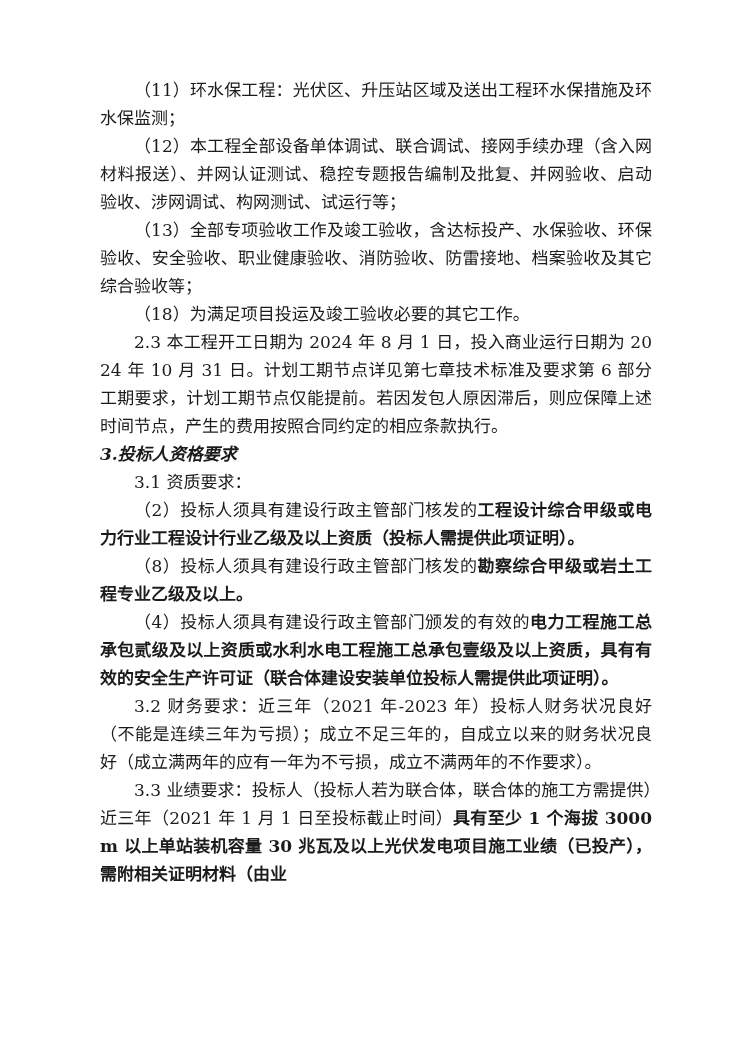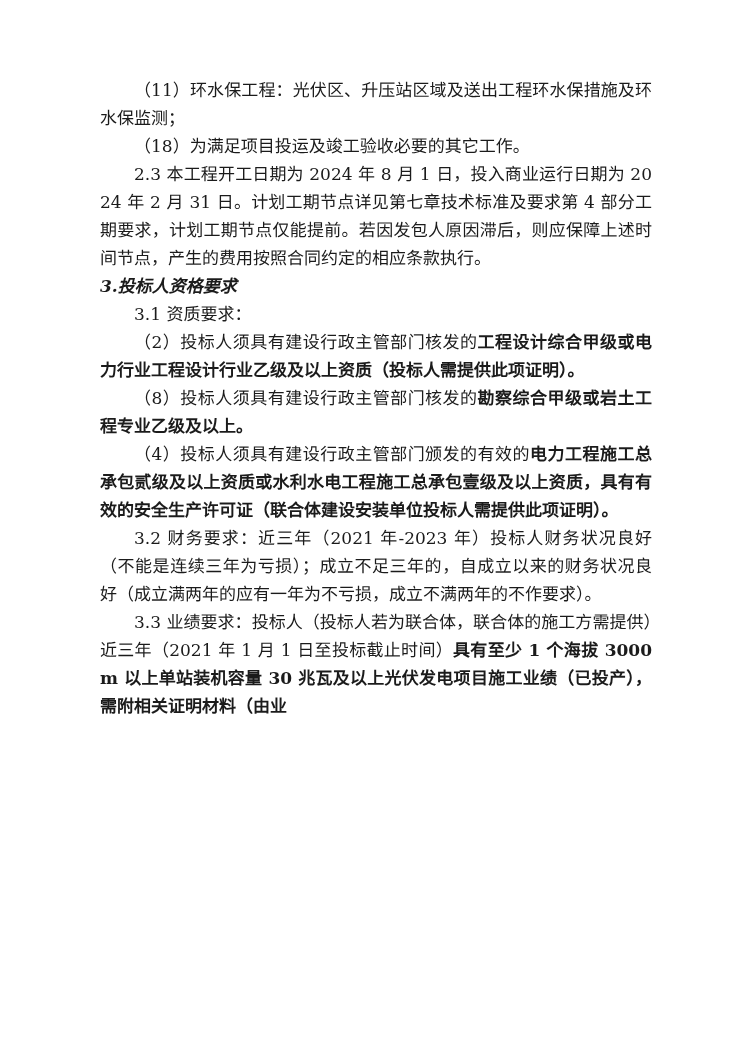--- a/index.html
+++ b/index.html
@@ -38,22 +38,24 @@
   }
   .doc-body span.run { font-weight: 400; }
   .doc-body span.run.bold { font-weight: 700; }
 </style>
 </head>
 <body>
 
 <div class="page">
   <div class="doc-body" id="doc-body">
       <p class="body"><span class="run">（11）环水保工程：光伏区、升压站区域及送出工程环水保措施及环水保监测；</span></p>
+      <p class="body"><span class="run">（12）本工程全部设备单体调试、联合调试、接网手续办理（含入网材料报送）、并网认证测试、稳控专题报告编制及批复、并网验收、启动验收、涉网调试、构网测试、试运行等；</span></p>
+      <p class="body"><span class="run">（13）全部专项验收工作及竣工验收，含达标投产、水保验收、环保验收、安全验收、职业健康验收、消防验收、防雷接地、档案验收及其它综合验收等；</span></p>
       <p class="body"><span class="run">（18）为满足项目投运及竣工验收必要的其它工作。</span></p>
-      <p class="body"><span class="run">2.3 本工程开工日期为 2024 年 8 月 1 日，投入商业运行日期为 2024 年 2 月 31 日。计划工期节点详见第七章技术标准及要求第 4 部分工期要求，计划工期节点仅能提前。若因发包人原因滞后，则应保障上述时间节点，产生的费用按照合同约定的相应条款执行。</span></p>
+      <p class="body"><span class="run">2.3 本工程开工日期为 2024 年 8 月 1 日，投入商业运行日期为 2024 年 10 月 31 日。计划工期节点详见第七章技术标准及要求第 6 部分工期要求，计划工期节点仅能提前。若因发包人原因滞后，则应保障上述时间节点，产生的费用按照合同约定的相应条款执行。</span></p>
       <p class="heading"><span class="run bold">3.投标人资格要求</span></p>
       <p class="body"><span class="run">3.1 资质要求：</span></p>
       <p class="body"><span class="run">（2）投标人须具有建设行政主管部门核发的</span><span class="run bold">工程设计综合甲级或电力行业工程设计行业乙级及以上资质（投标人需提供此项证明）。</span></p>
       <p class="body"><span class="run">（8）投标人须具有建设行政主管部门核发的</span><span class="run bold">勘察综合甲级或岩土工程专业乙级及以上。</span></p>
       <p class="body"><span class="run">（4）投标人须具有建设行政主管部门颁发的有效的</span><span class="run bold">电力工程施工总承包贰级及以上资质或水利水电工程施工总承包壹级及以上资质，具有有效的安全生产许可证（联合体建设安装单位投标人需提供此项证明）。</span></p>
       <p class="body"><span class="run">3.2 财务要求：近三年（2021 年-2023 年）投标人财务状况良好（不能是连续三年为亏损）；成立不足三年的，自成立以来的财务状况良好（成立满两年的应有一年为不亏损，成立不满两年的不作要求）。</span></p>
       <p class="body"><span class="run">3.3 业绩要求：投标人（投标人若为联合体，联合体的施工方需提供）近三年（2021 年 1 月 1 日至投标截止时间）</span><span class="run bold">具有至少 1 个海拔 3000m 以上单站装机容量 30 兆瓦及以上光伏发电项目施工业绩（已投产），需附相关证明材料（由业</span></p>
     </div>
 </div>
 

